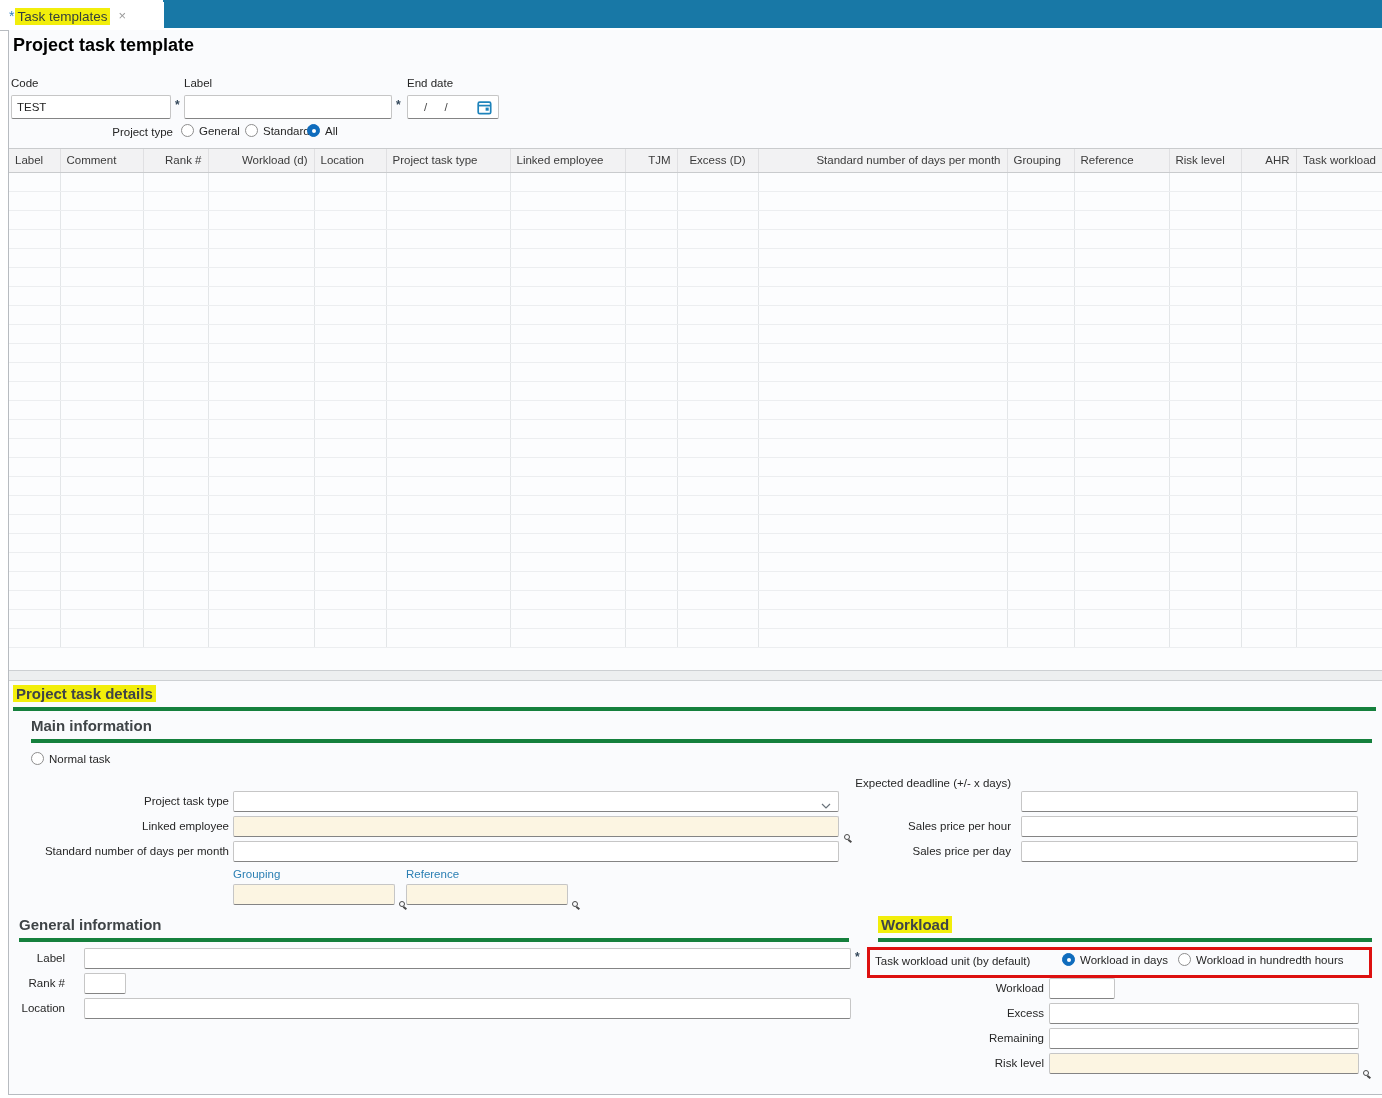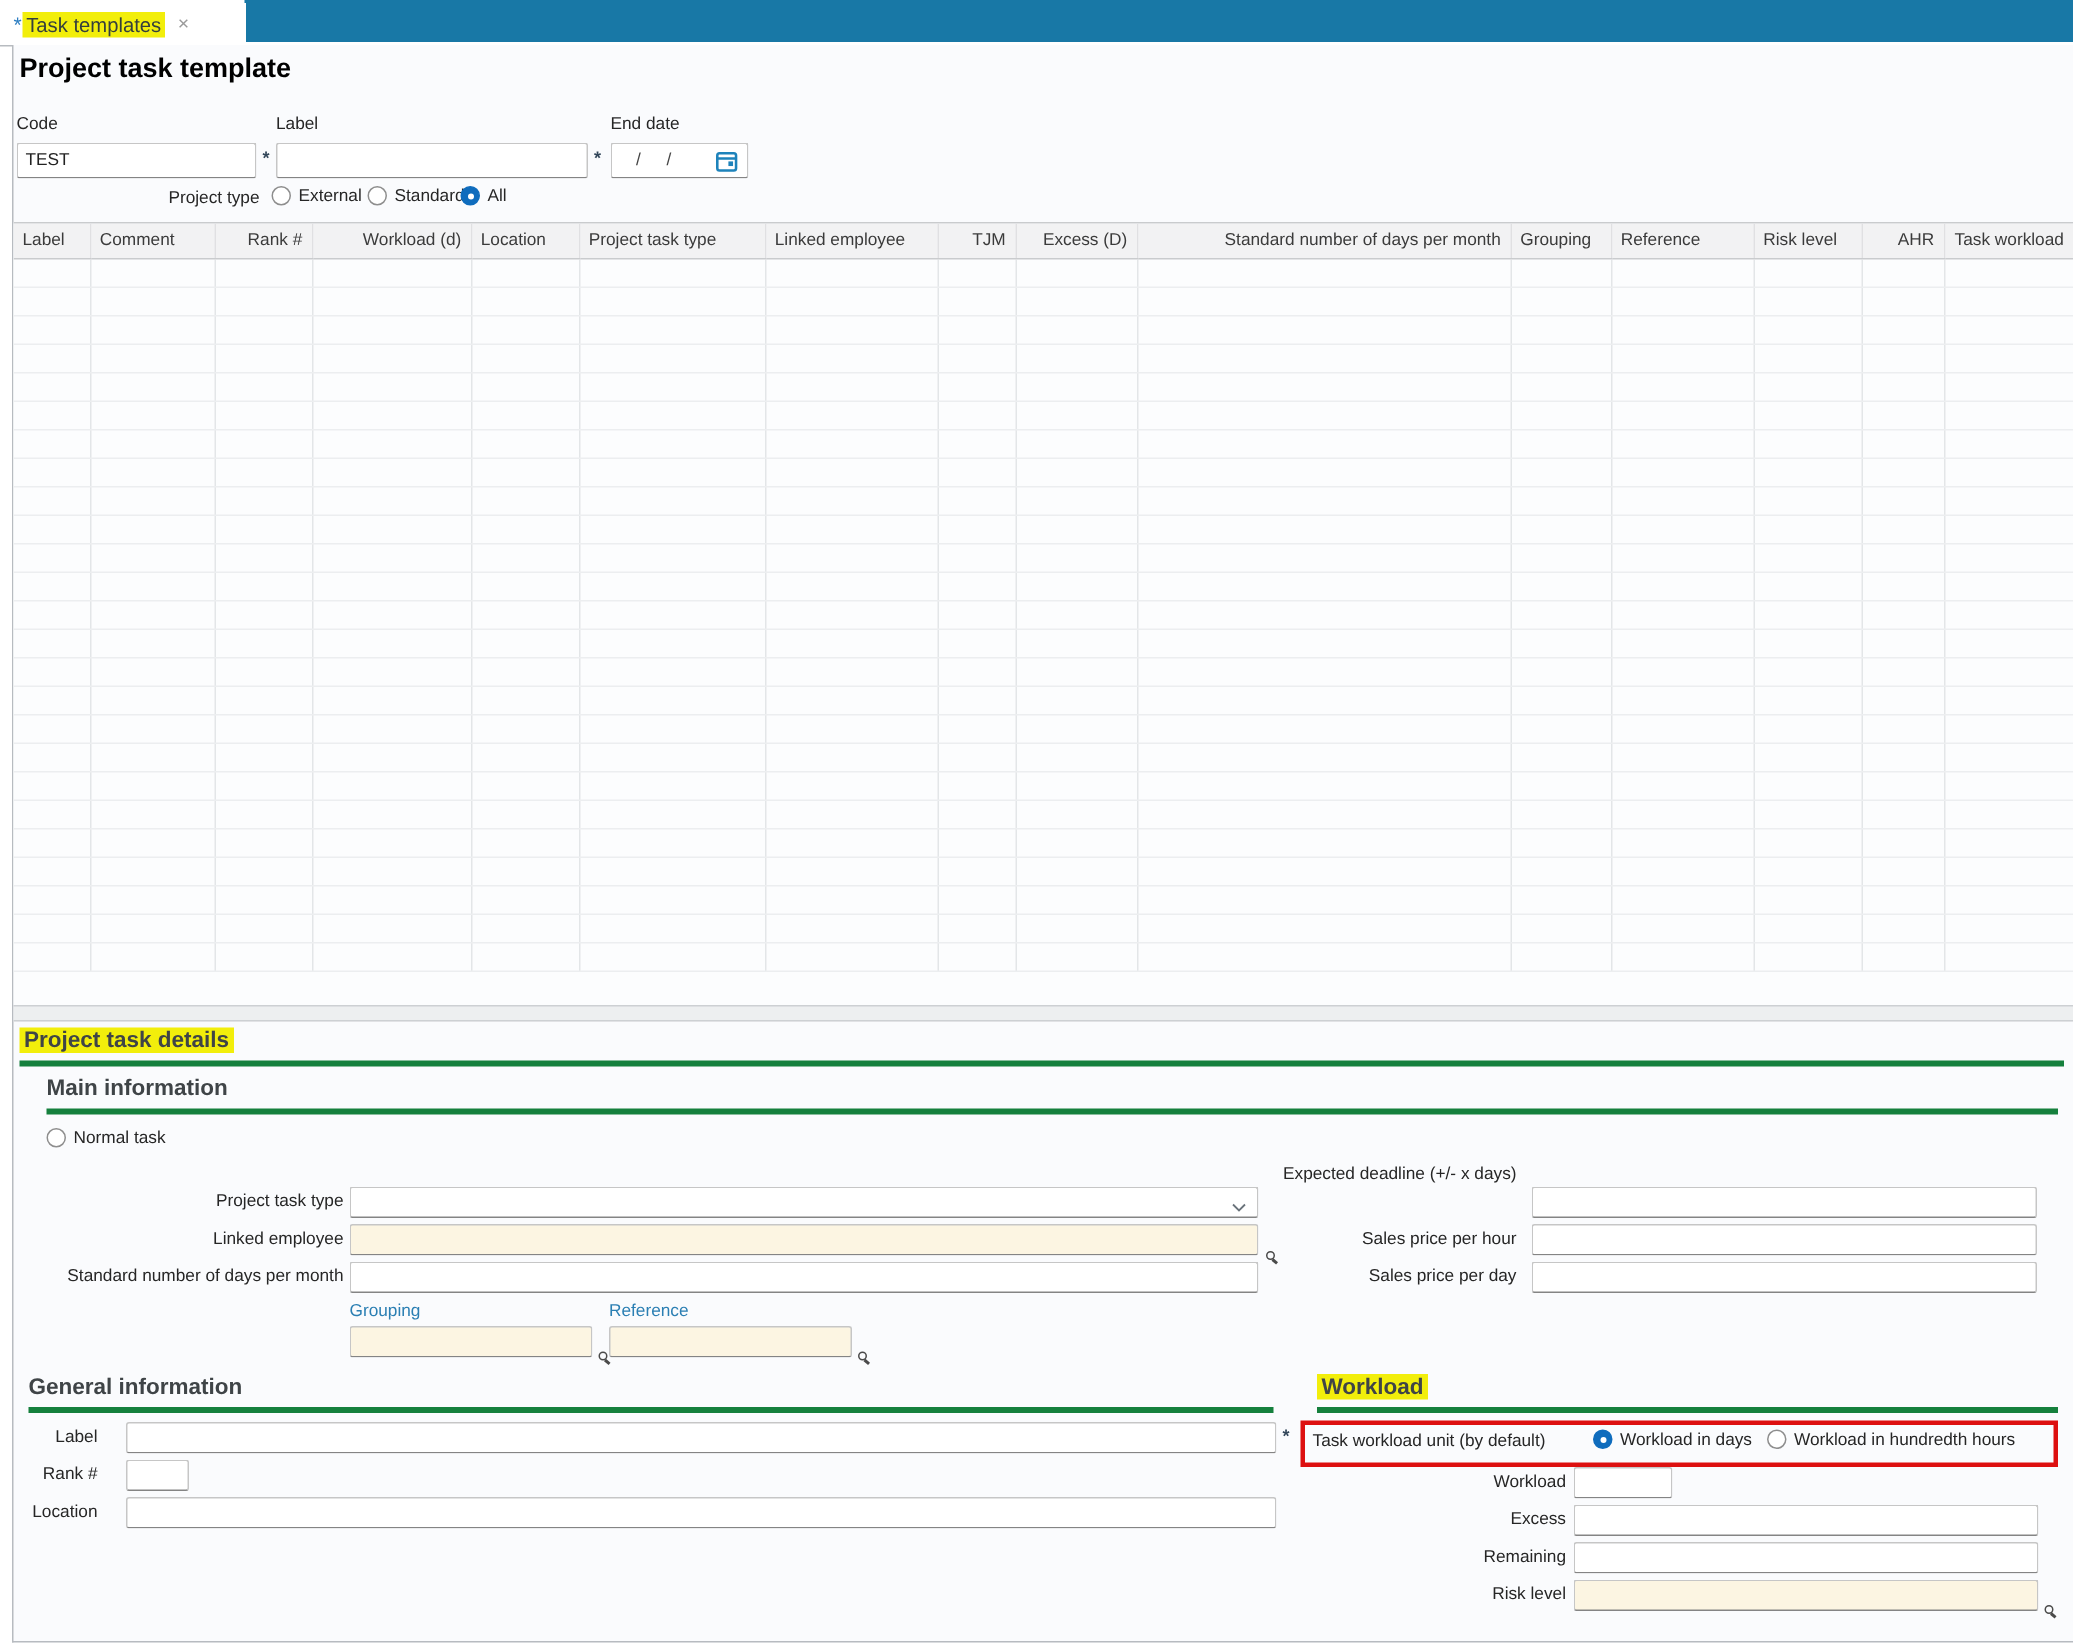--- a/index.html
+++ b/index.html
@@ -95,21 +95,21 @@
           <rect x="1.2" y="2.2" width="12.5" height="11.5" rx="1.5" fill="none" stroke="#1e83bb" stroke-width="1.7"></rect>
           <line x1="1.2" y1="5.6" x2="13.7" y2="5.6" stroke="#1e83bb" stroke-width="1.7"></line>
           <rect x="8.6" y="7.6" width="3.1" height="3.1" fill="#1e83bb"></rect>
         </svg>
     </span>
   </div>
 
   <div class="lab r" style="left:24px;top:96px;width:140px">Project type</div>
   <span class="rad" style="left:172px;top:94px">
     <span class="rdot"></span>
-    <span>External</span>
+    <span>General</span>
   </span>
   <span class="rad" style="left:236px;top:94px">
     <span class="rdot"></span>
     <span>Standard</span>
   </span>
   <span class="rad" style="left:298px;top:94px">
     <span class="rdot on"></span>
     <span>All</span>
   </span>
 
@@ -135,21 +135,21 @@
         <thead>
           <tr>
             <th style="text-align: left;">Label</th>
             <th style="text-align: left;">Comment</th>
             <th style="text-align: right;">Rank #</th>
             <th style="text-align: right;">Workload (d)</th>
             <th style="text-align: left;">Location</th>
             <th style="text-align: left;">Project task type</th>
             <th style="text-align: left;">Linked employee</th>
             <th style="text-align: right;">TJM</th>
-            <th style="text-align: right;">Excess (D)</th>
+            <th style="">Excess (D)</th>
             <th style="text-align: right;">Standard number of days per month</th>
             <th style="text-align: left;">Grouping</th>
             <th style="text-align: left;">Reference</th>
             <th style="text-align: left;">Risk level</th>
             <th style="text-align: right;">AHR</th>
             <th style="text-align: center;">Task workload</th>
           </tr>
         </thead>
         <tbody>
           <tr>

